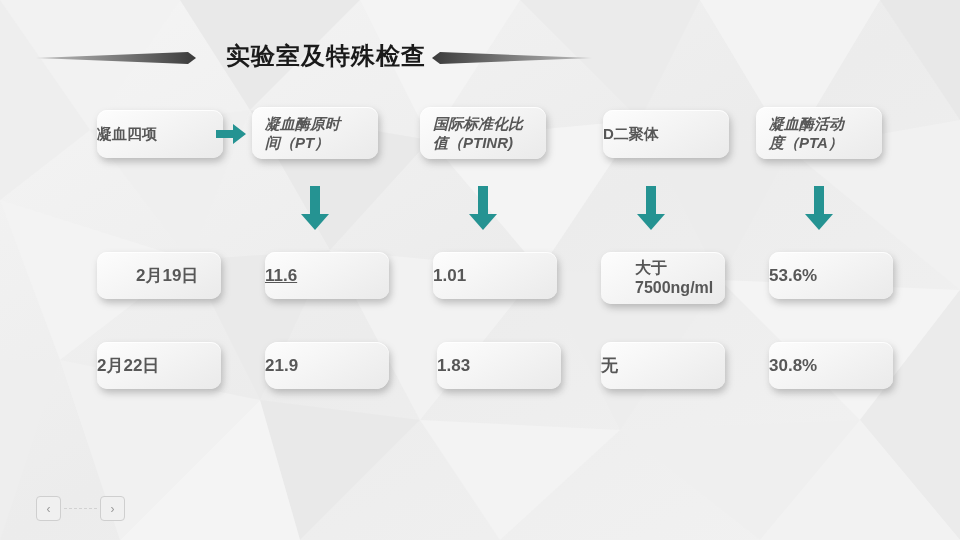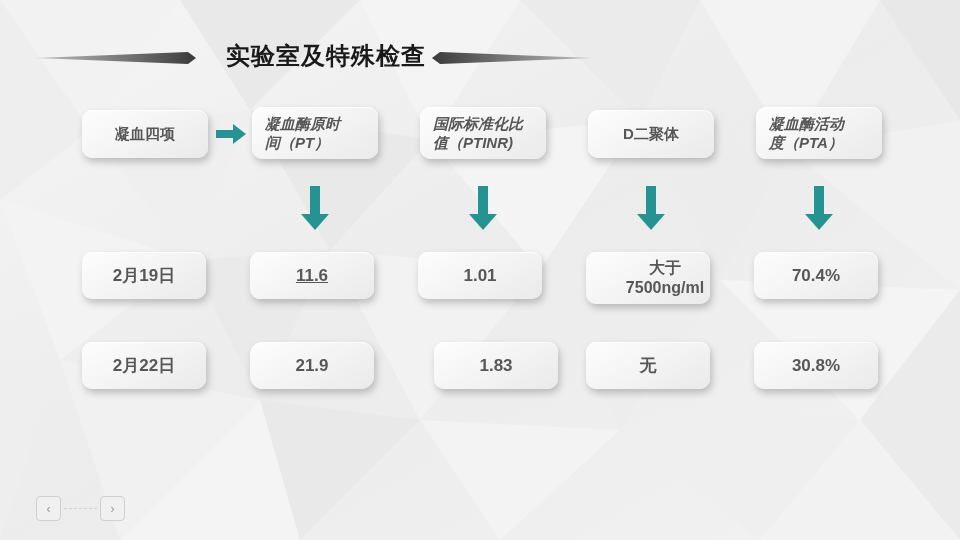--- a/index.html
+++ b/index.html
@@ -69,21 +69,21 @@
     border-radius: 10px;
     background: linear-gradient(150deg, #fdfdfd 0%, #f6f6f6 38%, #eaeaea 100%);
     box-shadow: 2px 4px 7px rgba(110,110,110,0.40),
                 0 1px 0 rgba(255,255,255,0.85) inset;
     color: #575757;
     font-weight: bold;
     display: flex;
     align-items: center;
     line-height: 1.28;
   }
-  .card.center { justify-content: center; text-align: center; }
+  .card.center { justify-content: center; text-align: left; margin-left: 15px; }
   .card.left   { justify-content: flex-start; text-align: left; padding-left: 13px; font-style: italic; }
 
   .head-card { height: 48px; font-size: 15px; }
   .head-card.two-line { height: 52px; }
   .data-card { height: 47px; font-size: 17px; }
 
   .card-text { display: block; width: 100%; white-space: pre-line; }
 
   
   .arrow { position: absolute; }
@@ -221,44 +221,44 @@
   <svg class="arrow" style="left:469px; top:186px; width:28px; height:44px;" viewBox="0 0 28 44">
     <polygon points="9,0 19,0 19,28 28,28 14,44 0,28 9,28" fill="#259392"></polygon>
   </svg>
   <svg class="arrow" style="left:637px; top:186px; width:28px; height:44px;" viewBox="0 0 28 44">
     <polygon points="9,0 19,0 19,28 28,28 14,44 0,28 9,28" fill="#259392"></polygon>
   </svg>
   <svg class="arrow" style="left:805px; top:186px; width:28px; height:44px;" viewBox="0 0 28 44">
     <polygon points="9,0 19,0 19,28 28,28 14,44 0,28 9,28" fill="#259392"></polygon>
   </svg>
 
-  <div class="card data-card center" style="left:82px; top:252px; width:124px;">
+  <div class="card data-card center" style="left:82px; top:252px; width:124px;padding-left:39px;">
     <span class="card-text">2月19日</span>
   </div>
   <div class="card data-card center" style="left:250px; top:252px; width:124px;text-decoration:underline;">
     <span class="card-text">11.6</span>
   </div>
   <div class="card data-card center" style="left:418px; top:252px; width:124px;">
     <span class="card-text">1.01</span>
   </div>
   <div class="card data-card center" style="left:586px; top:252px; width:124px; height:52px; font-size:16px;padding-left:34px;">
     <span class="card-text">大于
 7500ng/ml</span>
   </div>
   <div class="card data-card center" style="left:754px; top:252px; width:124px;">
-    <span class="card-text">70.4%</span>
+    <span class="card-text">53.6%</span>
   </div>
 
   <div class="card data-card center" style="left:82px; top:342px; width:124px;">
     <span class="card-text">2月22日</span>
   </div>
   <div class="card data-card center" style="left:250px; top:342px; width:124px;border-radius:13px;">
     <span class="card-text">21.9</span>
   </div>
-  <div class="card data-card center" style="left:434px; top:342px; width:124px;">
+  <div class="card data-card center" style="left:422px; top:342px; width:124px;">
     <span class="card-text">1.83</span>
   </div>
   <div class="card data-card center" style="left:586px; top:342px; width:124px;">
     <span class="card-text">无</span>
   </div>
   <div class="card data-card center" style="left:754px; top:342px; width:124px;">
     <span class="card-text">30.8%</span>
   </div>
 
   <div class="nav">

